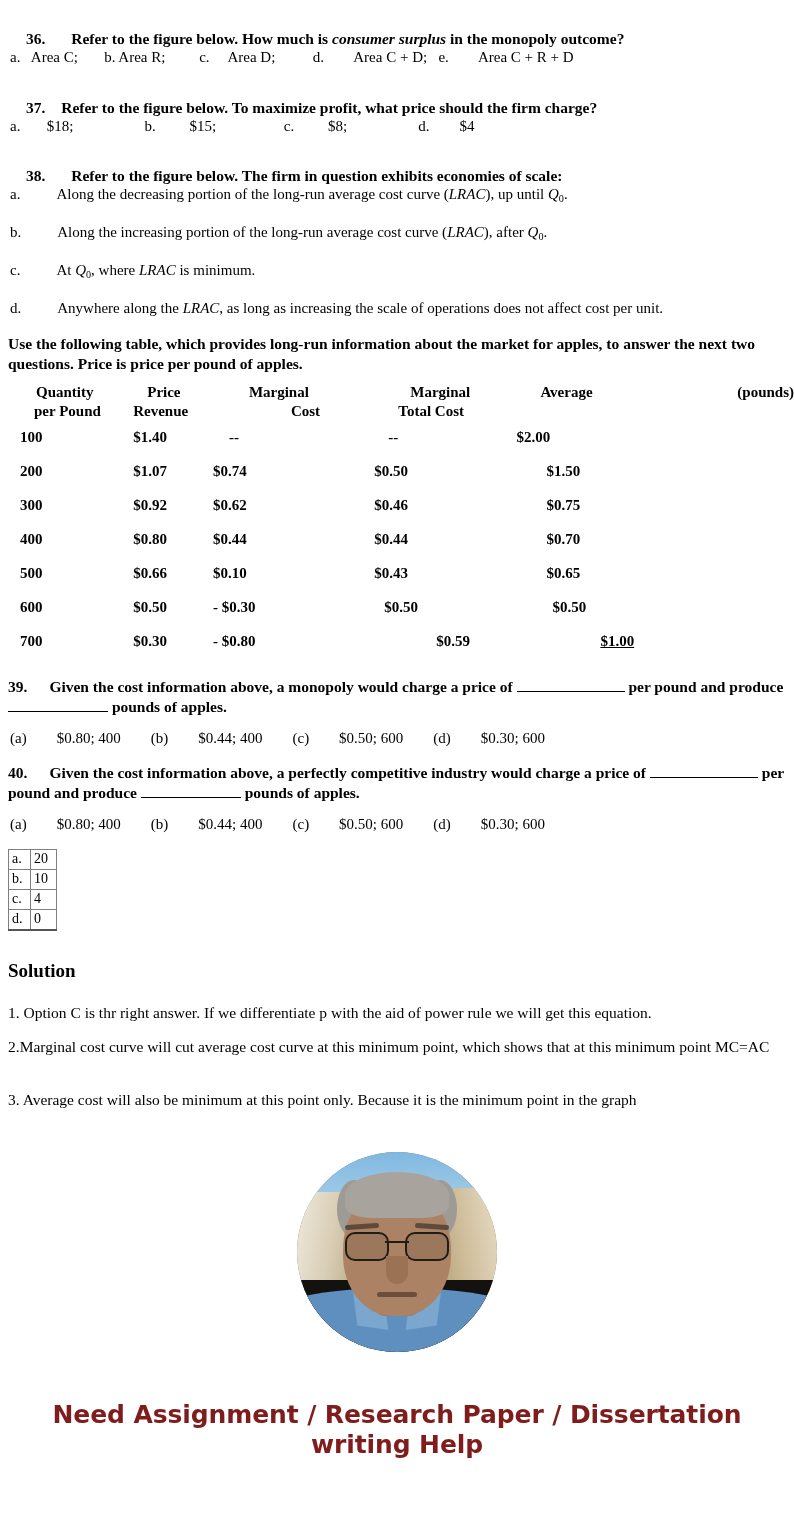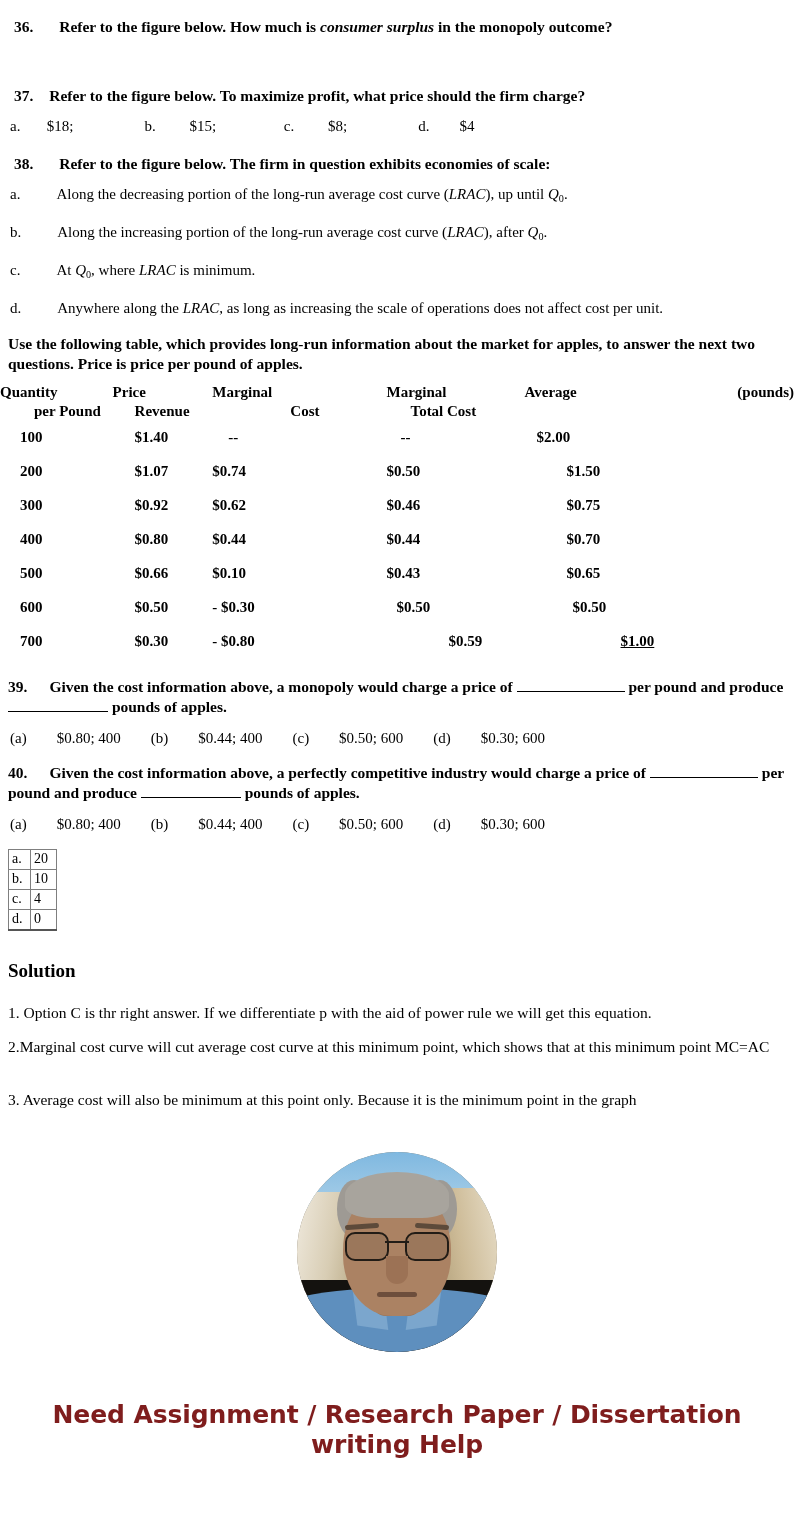--- a/index.html
+++ b/index.html
@@ -22,21 +22,21 @@
     position: relative;
     padding: 0;
     box-sizing: border-box;
   }
 
   
   .qline {
     font-size: 15.5px;
     font-weight: bold;
     line-height: 1.22;
-    margin: 4px;
+    margin: 16px;
     padding: 0 10px 0 10px;
   }
   .optline {
     font-size: 15px;
     font-weight: normal;
     line-height: 1.2;
     margin: 0;
     padding: 0 10px 0 10px;
     white-space: pre;
   }
@@ -78,21 +78,21 @@
     font-size: 15px;
     font-weight: bold;
   }
   .cost-table th, .cost-table td {
     border: none;
     padding: 0;
     vertical-align: top;
     font-weight: bold;
     white-space: nowrap;
   }
-  .hdr-row td { height: 19px; }
+  .hdr-row td { height: 19px; padding-left: 36px; }
   .hdr-row2 td { height: 26px; }
   .cost-table tbody tr td { height: 34px; }
   .c-qty   { width: 88px;  text-align: left; padding-left: 14px; }
   .c-price { width: 96px;  text-align: left; padding-left: 0px; }
   .c-mr    { width: 150px; text-align: left; }
   .c-mc    { width: 110px; text-align: left; }
   .c-atc   { width: 120px; text-align: left; }
   .c-lbs   { width: 120px; text-align: right; }
 
   
@@ -266,20 +266,21 @@
 </head>
 <body>
 
 <div class="page">
 
   <p class="qline abs" style="top:14px;">
     <span>36.</span>
     <span style="display:inline-block;width:22px;"></span><span>Refer to the figure below. How much is </span><span class="ital">consumer surplus</span><span> in the monopoly outcome?</span>
   </p>
 
+  <p class="optline abs" style="top:48px;">a.   Area C;       b. Area R;         c.     Area D;          d.        Area C + D;   e.        Area C + R + D</p>
 
   <p class="qline abs" style="top:83px;">
     <span>37.</span>
     <span style="display:inline-block;width:12px;"></span><span>Refer to the figure below. To maximize profit, what price should the firm charge?</span>
   </p>
 
   <p class="optline abs" style="top:117px;">a.       $18;                   b.         $15;                  c.         $8;                   d.        $4</p>
 
   <p class="qline abs" style="top:151px;">
     <span>38.</span>

